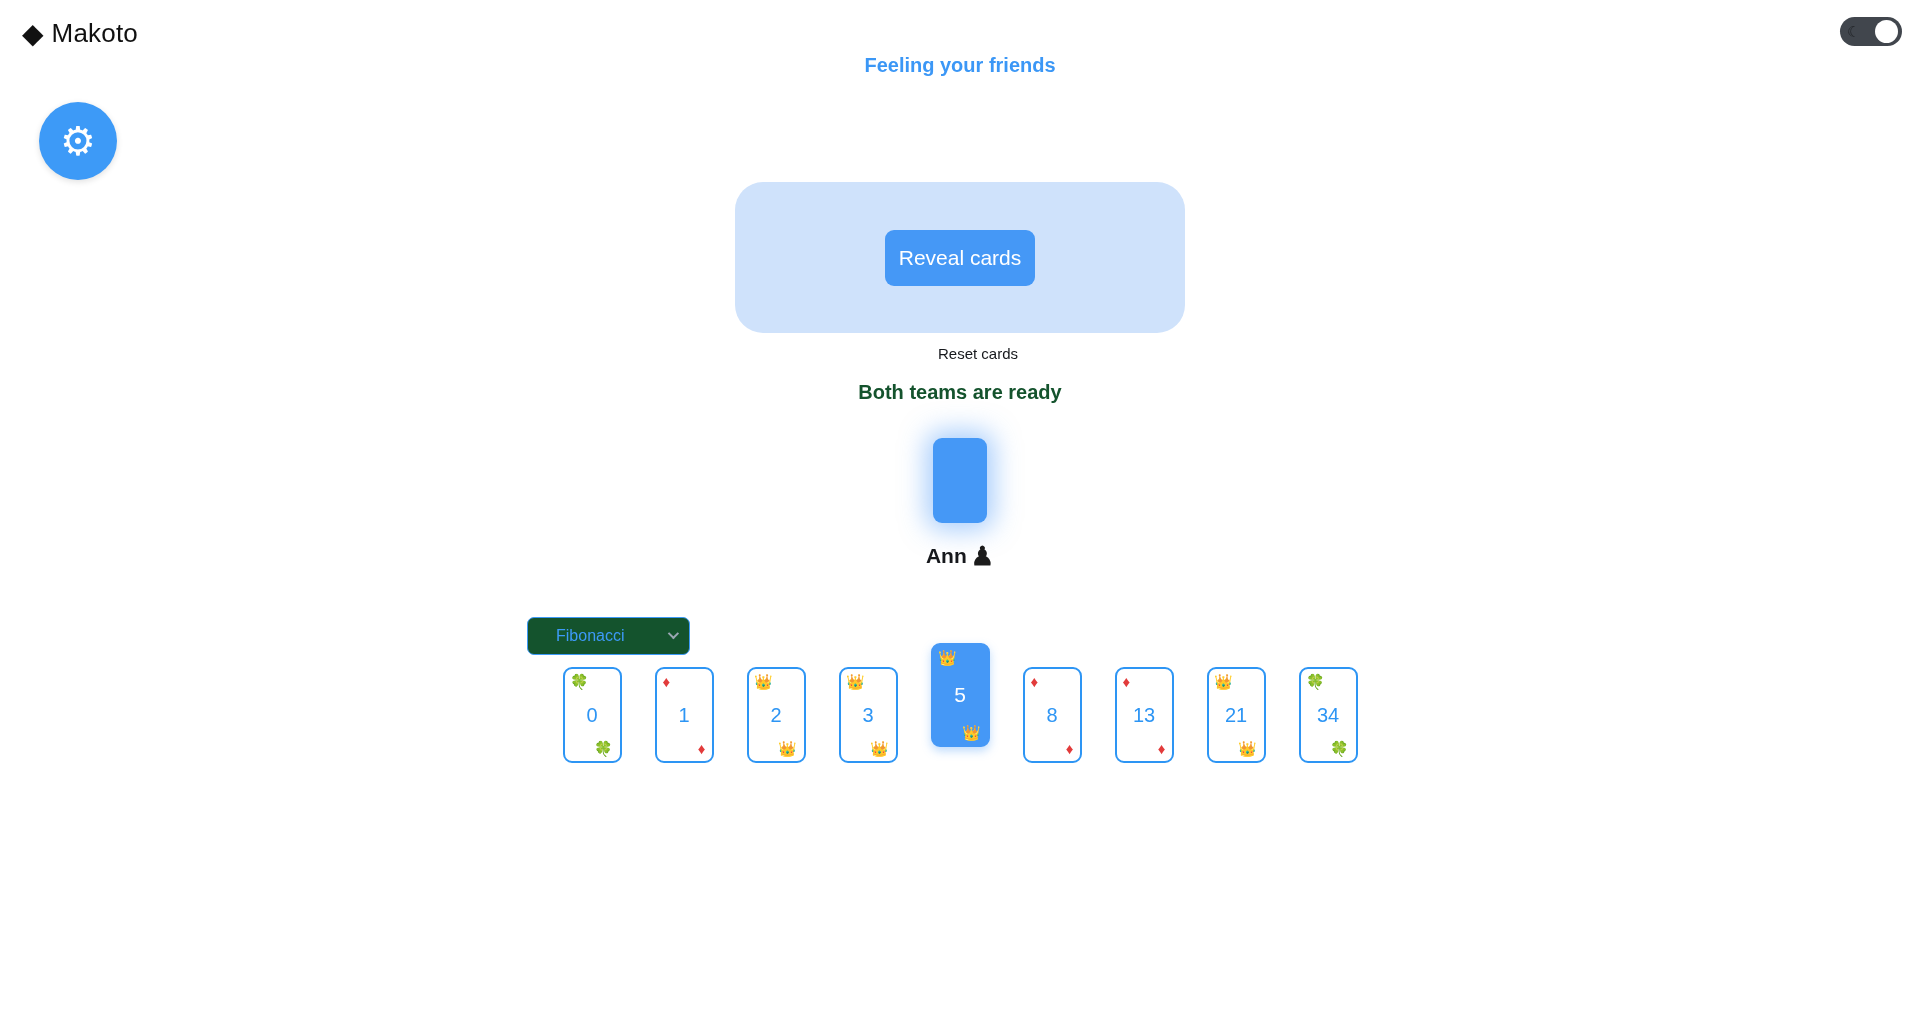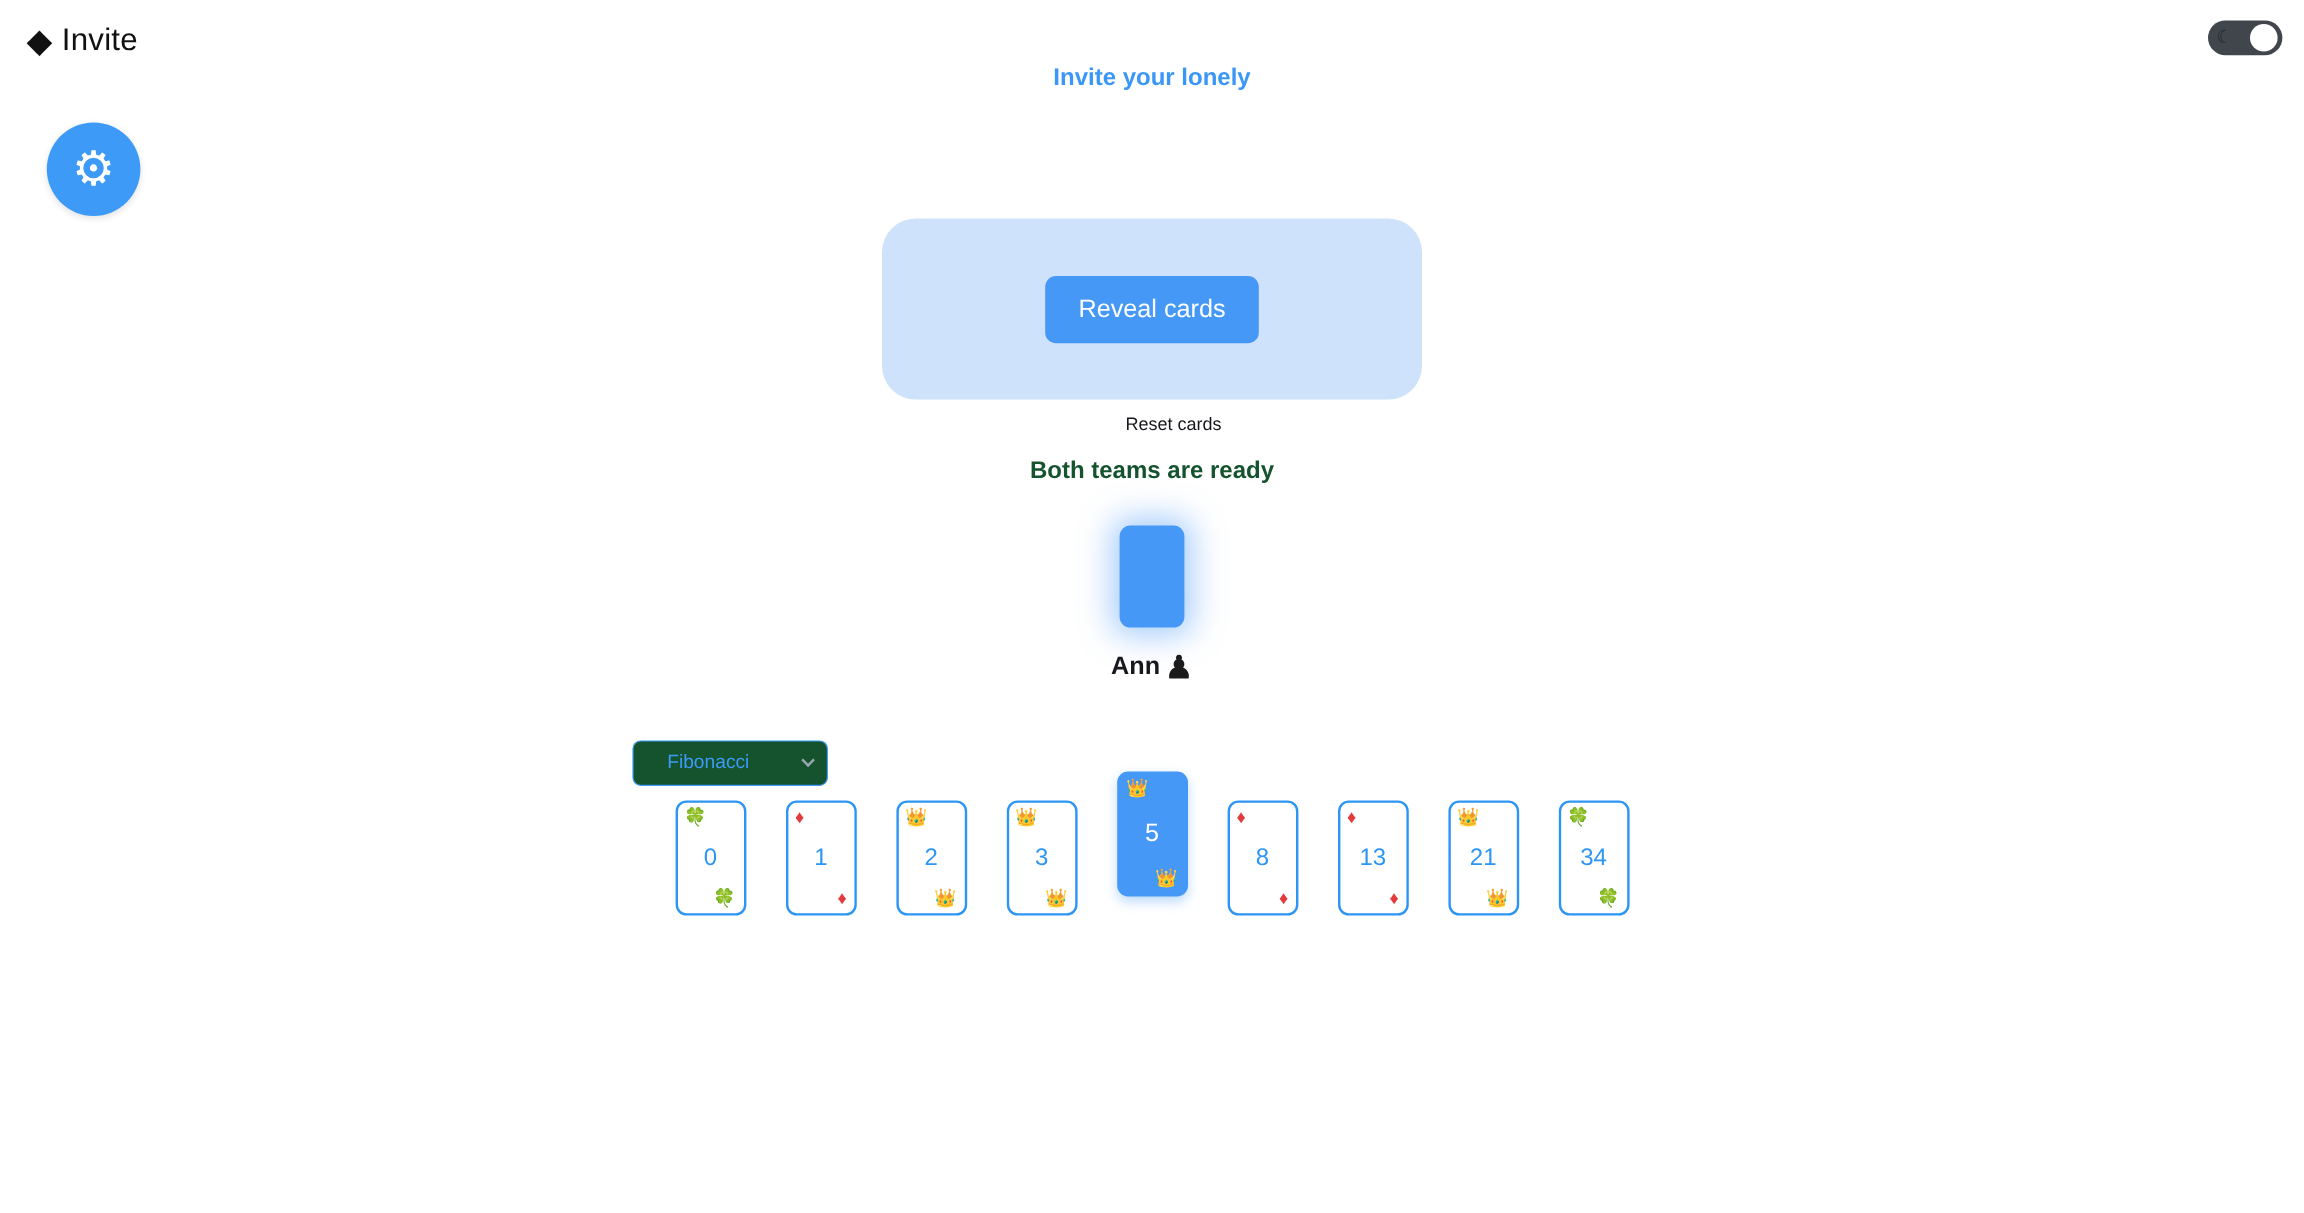--- a/index.html
+++ b/index.html
@@ -54,21 +54,21 @@
   .settings-btn .gear { font-size: 40px; color: #ffffff; line-height: 1; }
 
   
   .table-panel {
     position: absolute; top: 182px; left: 735px;
     width: 450px; height: 151px;
     background: #cfe2fb; border-radius: 28px;
   }
   .reveal-btn {
     position: absolute; left: 50%; top: 48px; transform: translateX(-50%);
-    width: 178px; height: 56px;
+    width: 150px; height: 56px;
     background: #4598f6; color: #ffffff;
     font-family: "Liberation Sans", sans-serif;
     font-size: 21px; border: none; border-radius: 9px; cursor: pointer;
   }
 
   .reset-link {
     position: absolute; top: 345px; left: 0; width: 100%;
     text-align: center; font-size: 15px; color: #16181c; cursor: pointer; padding-left: 36px;
   }
 
@@ -143,25 +143,25 @@
   .vote-card.selected .value { font-size: 21px; }
   .c-clover  { color: #3fae4e; }
   .c-diamond { color: #e23b3b; }
   .c-crown   { color: #e8b31a; }
 </style>
 </head>
 <body>
 
 <div class="logo">
   <span class="diamond">◆</span>
-  <span class="logo-text">Invite</span>
+  <span class="logo-text">Makoto</span>
 </div>
 
 <div class="top-center">
-  <a class="invite-link">Invite your lonely</a>
+  <a class="invite-link">Feeling your friends</a>
 </div>
 
 <div class="theme-toggle">
   <span class="moon">☾</span>
   <span class="knob"></span>
 </div>
 
 <button class="settings-btn">
   <span class="gear">⚙</span>
 </button>

